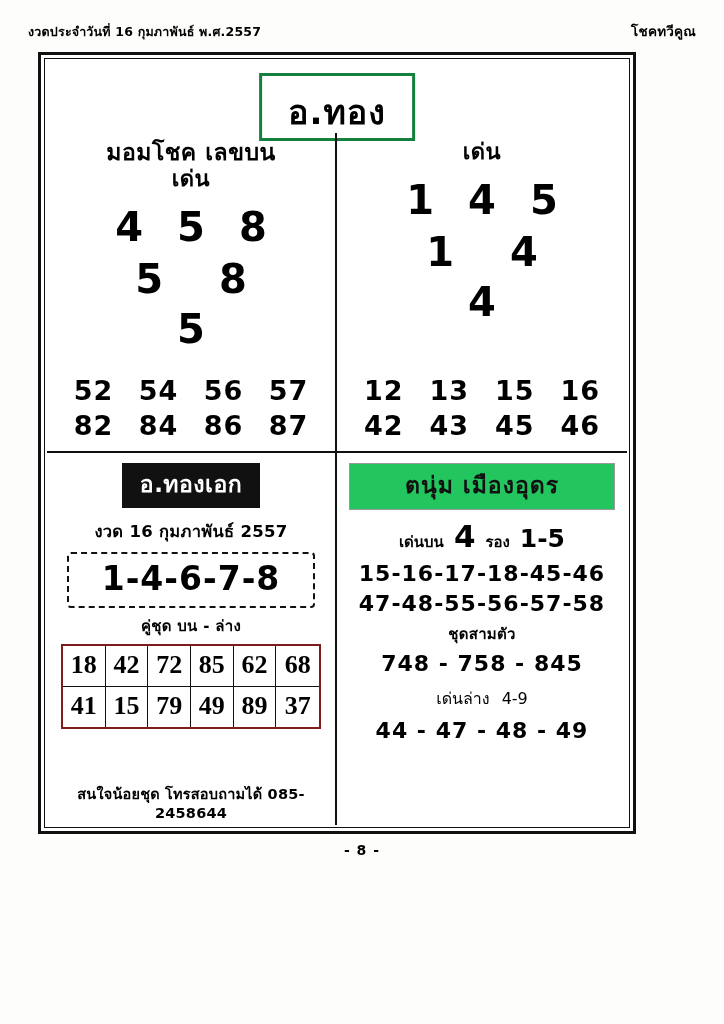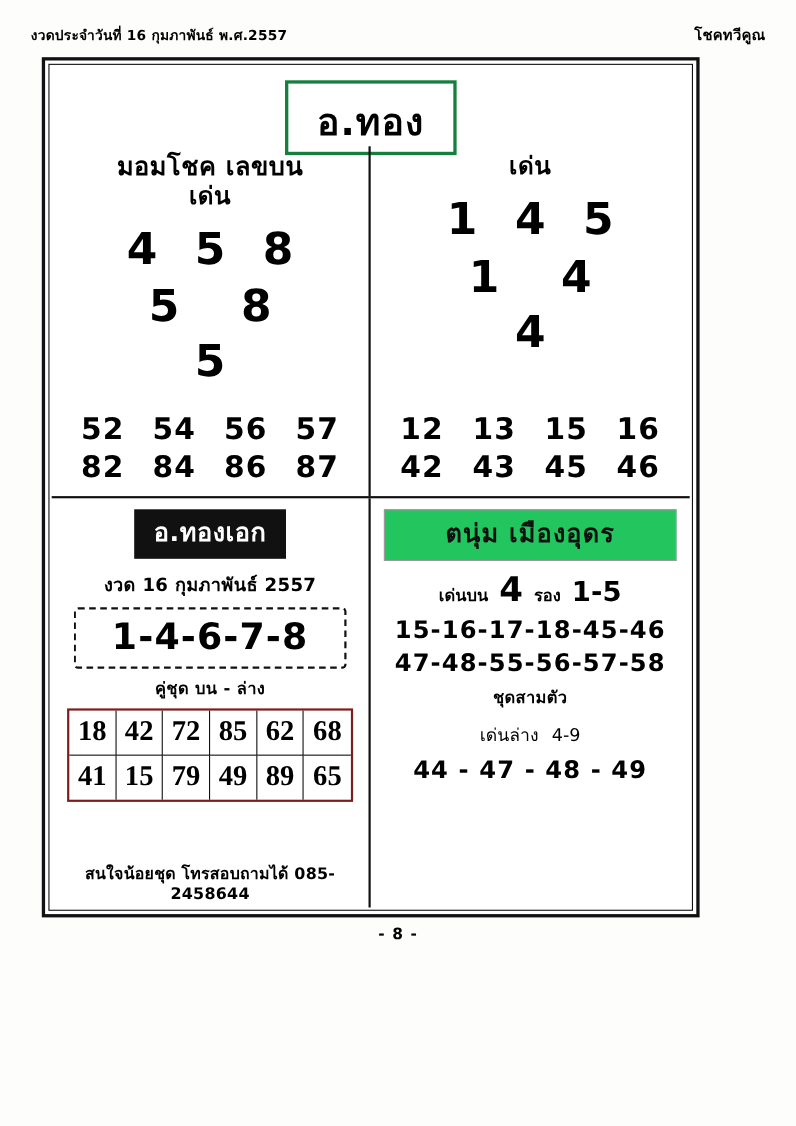--- a/index.html
+++ b/index.html
@@ -343,40 +343,41 @@
           <div class="cell">42</div>
           <div class="cell">72</div>
           <div class="cell">85</div>
           <div class="cell">62</div>
           <div class="cell">68</div>
           <div class="cell last-row">41</div>
           <div class="cell last-row">15</div>
           <div class="cell last-row">79</div>
           <div class="cell last-row">49</div>
           <div class="cell last-row">89</div>
-          <div class="cell last-row">65</div>
+          <div class="cell last-row">37</div>
         </div>
 
         <div class="footer-note">สนใจน้อยชุด โทรสอบถามได้ 085-2458644</div>
       </div>
 
       <div class="bot-col">
         <div class="gray-banner">ตนุ่ม เมืองอุดร</div>
 
         <div class="row-inline">
           <span class="tag">เด่นบน</span>
           <span class="bignum">4</span>
           <span class="tag">รอง</span>
           <span class="midnum">1-5</span>
         </div>
 
         <div class="num-line wide sp">15-16-17-18-45-46</div>
         <div class="num-line wide">47-48-55-56-57-58</div>
 
         <div class="lbl-center small">ชุดสามตัว</div>
+        <div class="num-line wide">748 - 758 - 845</div>
 
         <div class="inline-center">
           <span class="tag">เด่นล่าง</span>
           <span class="bignum">4-9</span>
         </div>
 
         <div class="num-line wide sp">44 - 47 - 48 - 49</div>
 
       </div>
     </div>

